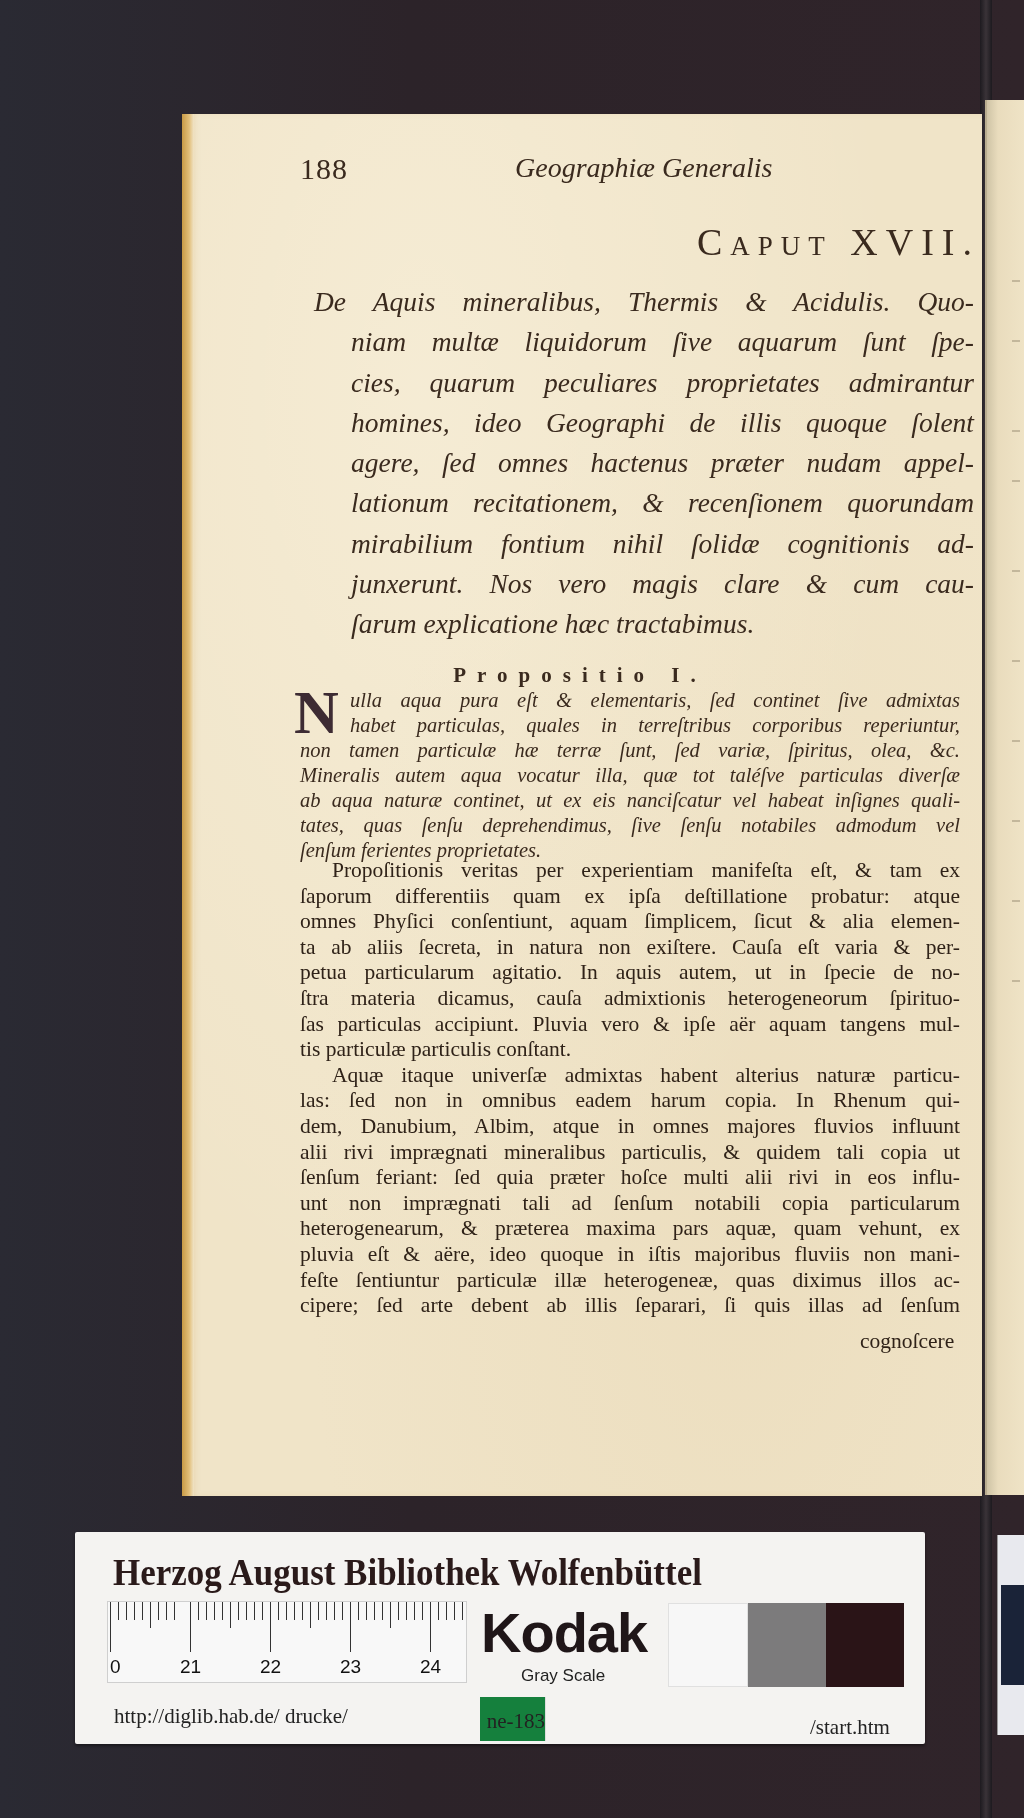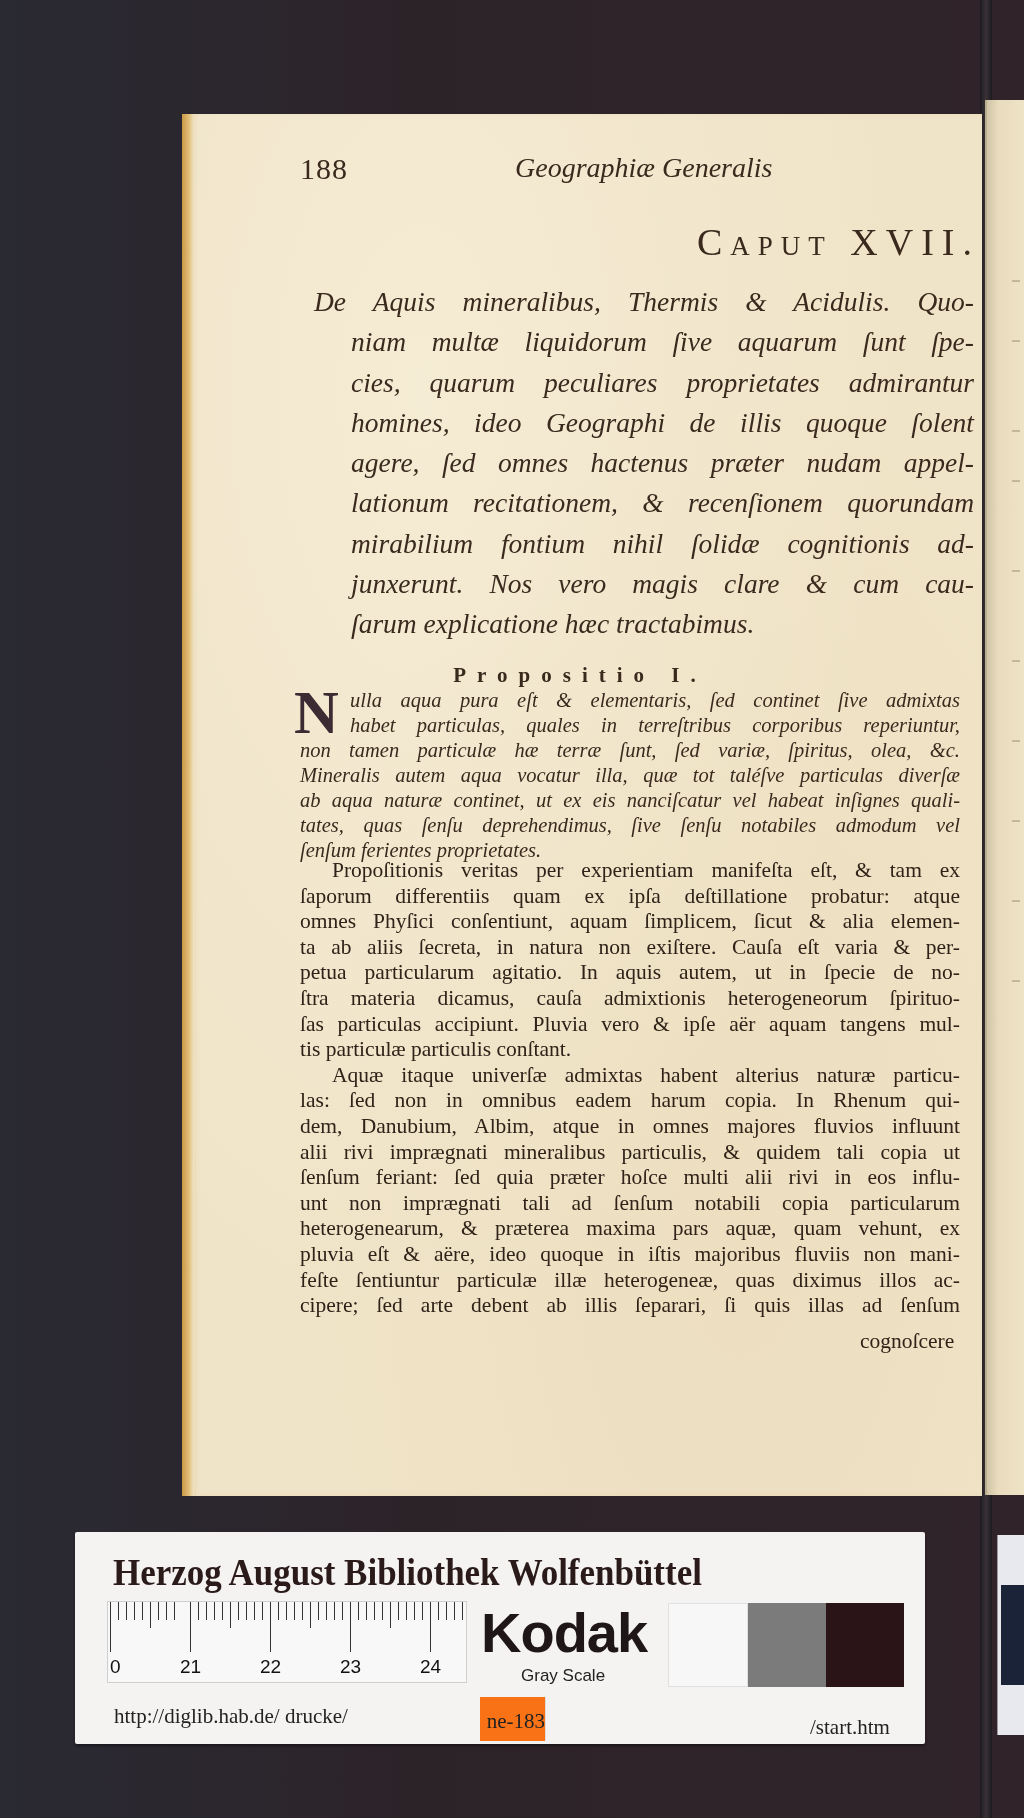--- a/index.html
+++ b/index.html
@@ -118,21 +118,21 @@
     }
     .swatch { position: absolute; top: 71px; height: 84px; }
     .swatch.white { left: 593px; width: 80px; background: #f7f7f7; border: 1px solid #e0e0e0; }
     .swatch.gray { left: 673px; width: 78px; background: #7c7b7c; }
     .swatch.black { left: 751px; width: 78px; background: #2a1417; }
     .card-url {
       position: absolute; left: 25px; top: 172px; font-family: "Liberation Serif", serif; font-size: 21px; color: #222; margin-left: 14px;
     }
     .card-id {
       position: absolute; left: 405px; top: 165px; width: 66px; height: 44px;
-      border-right: 1px solid #ddd; background: #f97316;
+      border-right: 1px solid #ddd; background: #15803d;
       font-family: "Liberation Serif", serif; font-size: 21px; color: #222; padding-top: 12px; text-align: right;
     }
     .card-end {
       position: absolute; left: 735px; top: 183px; font-family: "Liberation Serif", serif; font-size: 21px; color: #222;
     }
     .side-card {
       position: absolute; left: 997px; top: 1535px; width: 27px; height: 200px;
       background: #e8e9ee; border-left: 1px solid #999;
     }
     .side-card .dark { position: absolute; left: 3px; top: 50px; width: 24px; height: 100px; background: #1a2338; }

